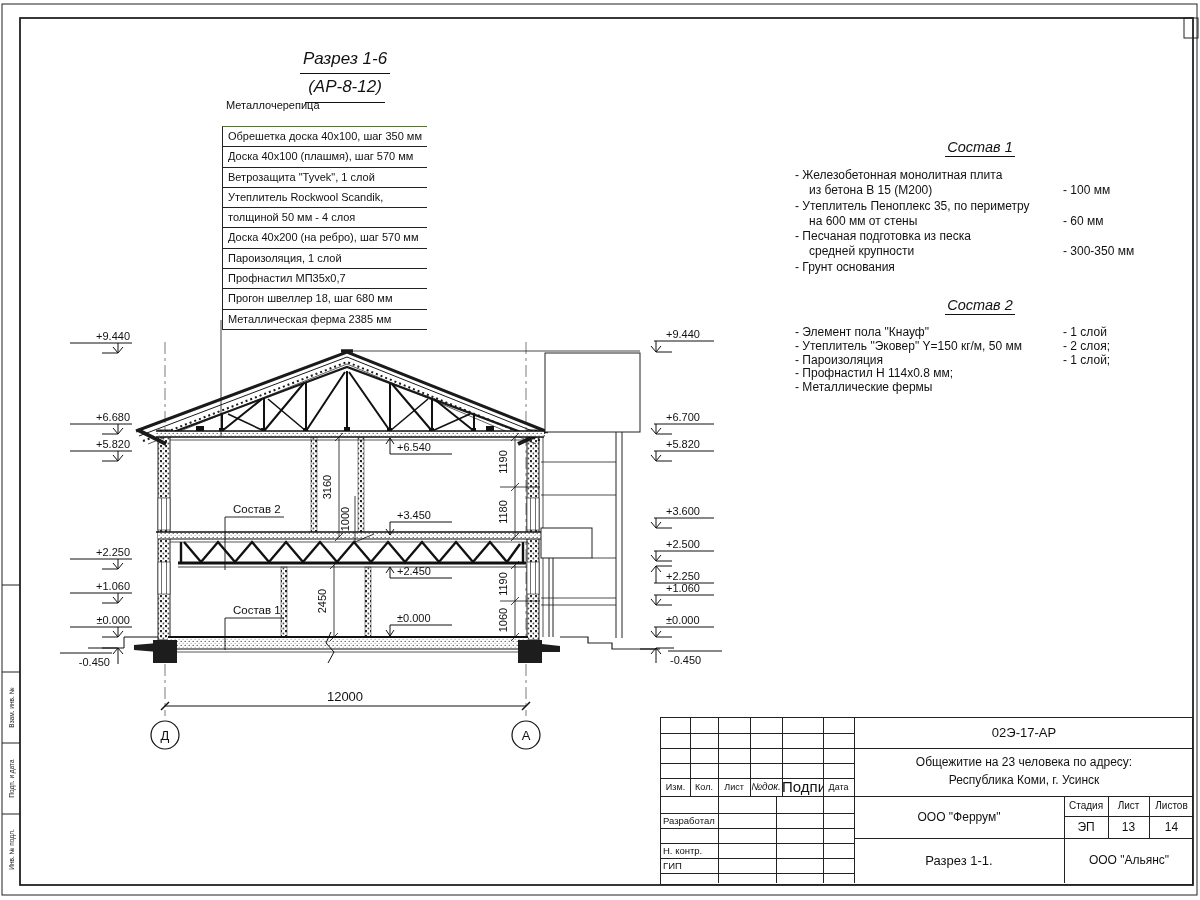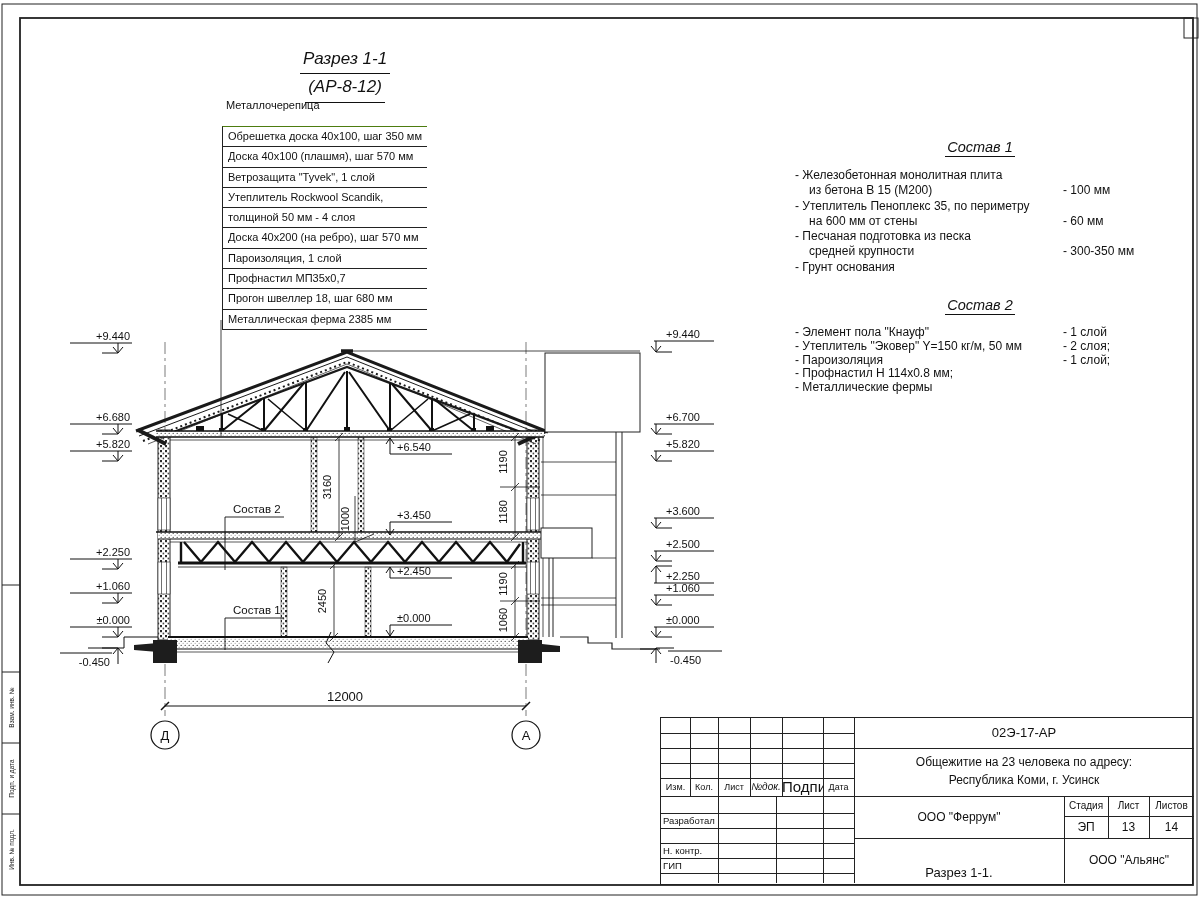--- a/index.html
+++ b/index.html
@@ -254,21 +254,21 @@
       <circle cx="165" cy="735" r="14" fill="#fff" stroke="#111" stroke-width="1.2"></circle>
       <text x="165" y="740" font-size="13" text-anchor="middle">Д</text>
     </g>
     <g>
       <circle cx="526" cy="735" r="14" fill="#fff" stroke="#111" stroke-width="1.2"></circle>
       <text x="526" y="740" font-size="13" text-anchor="middle">А</text>
     </g>
   </svg>
 
   <div class="abs pagetitle">
-    <div><span>Разрез 1-1</span></div>
+    <div><span>Разрез 1-6</span></div>
     <div><span>(АР-8-12)</span></div>
   </div>
 
   <div class="abs mat-label">Металлочерепица</div>
   <div class="abs matbox">
     <div class="row">Обрешетка доска 40х100, шаг 350 мм</div>
     <div class="row">Доска 40х100 (плашмя), шаг 570 мм</div>
     <div class="row">Ветрозащита "Tyvek", 1 слой</div>
     <div class="row">Утеплитель Rockwool Scandik,</div>
     <div class="row">толщиной 50 мм - 4 слоя</div>
@@ -345,17 +345,17 @@
     <div class="cell" style="left:193px;top:0;width:340px;height:30px;line-height:30px;font-size:13px;">02Э-17-АР</div>
     <div class="cell" style="left:193px;top:34px;width:340px;height:20px;line-height:20px;font-size:12px;">Общежитие на 23 человека по адресу:</div>
     <div class="cell" style="left:193px;top:52px;width:340px;height:20px;line-height:20px;font-size:12px;">Республика Коми, г. Усинск</div>
     <div class="cell" style="left:193px;top:78px;width:210px;height:42px;line-height:42px;font-size:12px;">ООО "Феррум"</div>
     <div class="cell" style="left:403px;top:78px;width:44px;height:20px;line-height:20px;font-size:10px;">Стадия</div>
     <div class="cell" style="left:447px;top:78px;width:41px;height:20px;line-height:20px;font-size:10px;">Лист</div>
     <div class="cell" style="left:488px;top:78px;width:45px;height:20px;line-height:20px;font-size:10px;">Листов</div>
     <div class="cell" style="left:403px;top:98px;width:44px;height:22px;line-height:22px;font-size:12px;">ЭП</div>
     <div class="cell" style="left:447px;top:98px;width:41px;height:22px;line-height:22px;font-size:12px;">13</div>
     <div class="cell" style="left:488px;top:98px;width:45px;height:22px;line-height:22px;font-size:12px;">14</div>
-    <div class="cell" style="left:193px;top:120px;width:210px;height:45px;line-height:45px;font-size:13px;margin-top:12px;">Разрез 1-1.</div>
+    <div class="cell" style="left:193px;top:120px;width:210px;height:45px;line-height:45px;font-size:13px;">Разрез 1-1.</div>
     <div class="cell" style="left:403px;top:120px;width:130px;height:45px;line-height:45px;font-size:12px;">ООО "Альянс"</div>
   </div>
 
 </div>
 
 </body></html>

